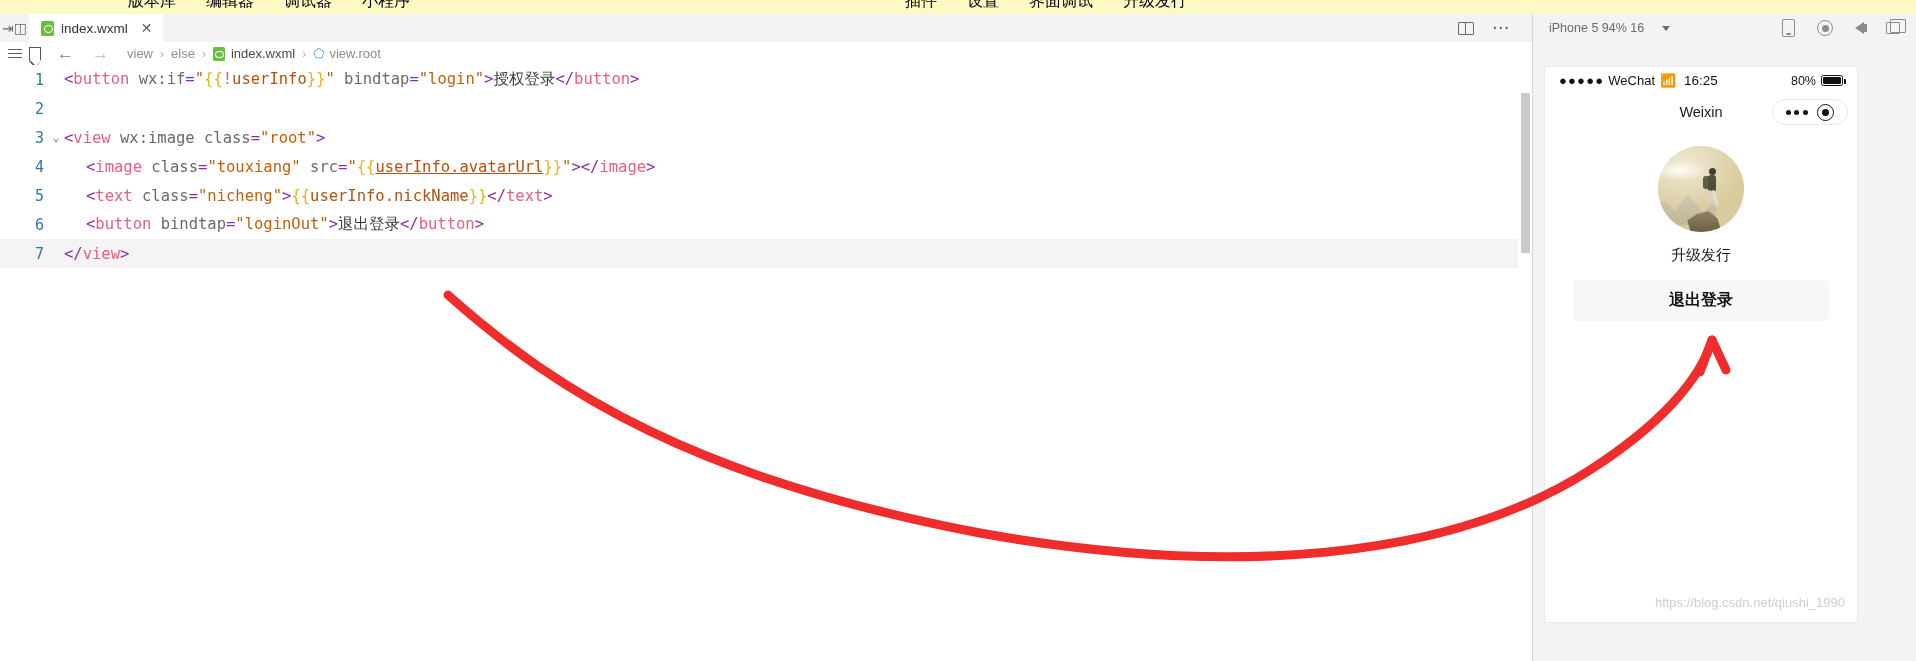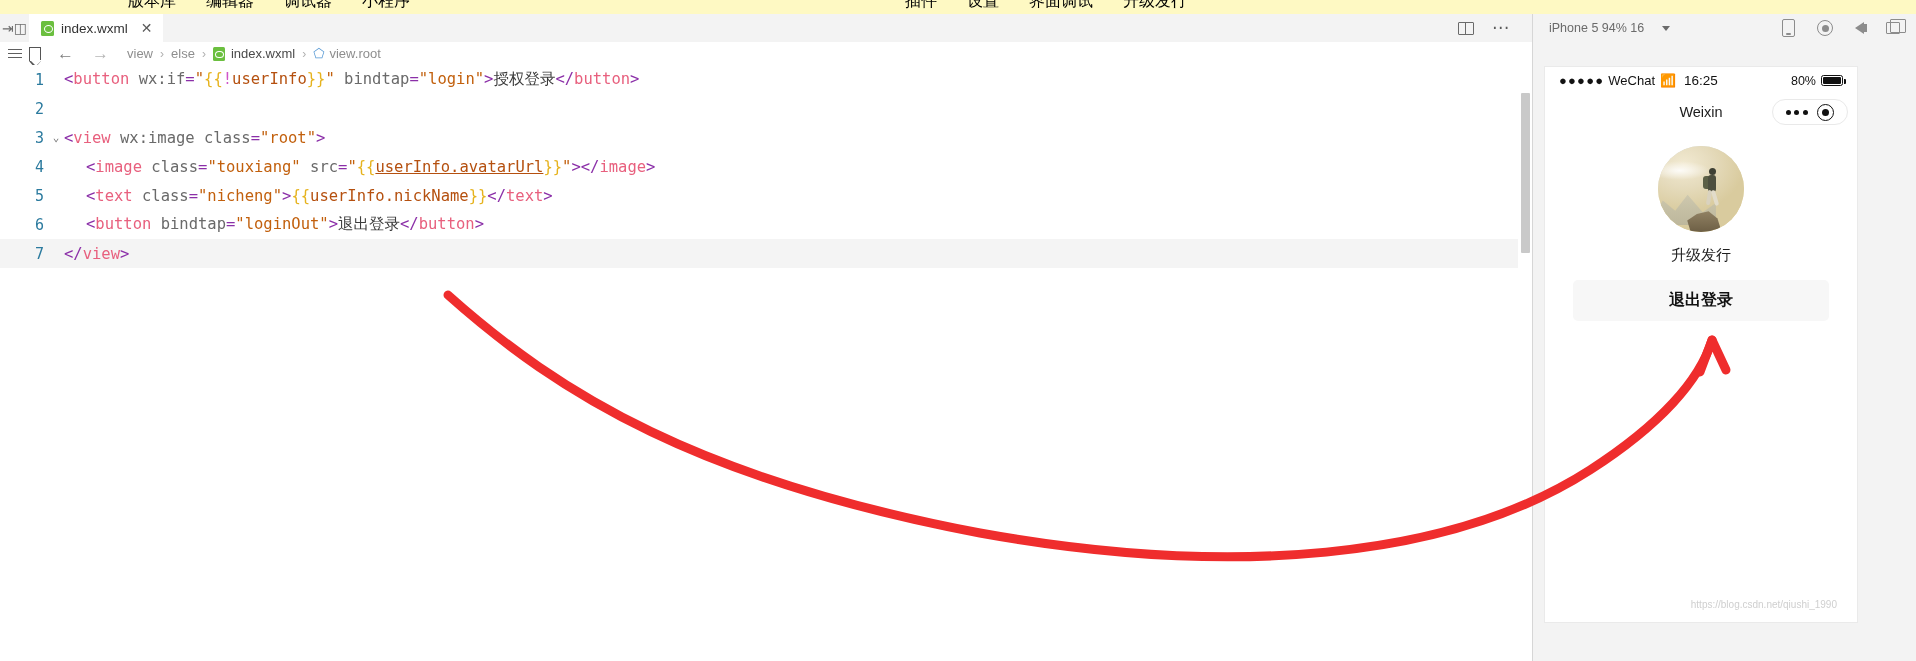--- a/index.html
+++ b/index.html
@@ -222,21 +222,21 @@
   .avatar .hiker .leg1{position:absolute;left:6px;top:22px;width:3.5px;height:15px;background:#d9d2bf;transform:rotate(9deg);border-radius:2px;}
   .avatar .hiker .leg2{position:absolute;left:12px;top:22px;width:3.5px;height:16px;background:#e2dcca;transform:rotate(-17deg);border-radius:2px;}
 
   .nickname { margin-top: 14px; font-size: 15px; color: #1e1e1e; }
   .logout-btn {
     margin-top: 15px; width: 256px; height: 41px; background: #f7f7f7;
     border-radius: 5px; display:flex; align-items:center; justify-content:center;
     font-size: 16px; font-weight: bold; color: #111; cursor: pointer;
   }
   .watermark {
-    position: absolute; right: 20px; bottom: 12px; font-size: 10px; color: #cfcfcf;
+    position: absolute; right: 12px; bottom: 12px; font-size: 13px; color: #cfcfcf;
     white-space: nowrap;
   }
 
   
   .annot { position: absolute; left: 0; top: 0; width: 1916px; height: 661px; pointer-events: none; }
 </style>
 </head>
 <body>
 
 <div id="app">

